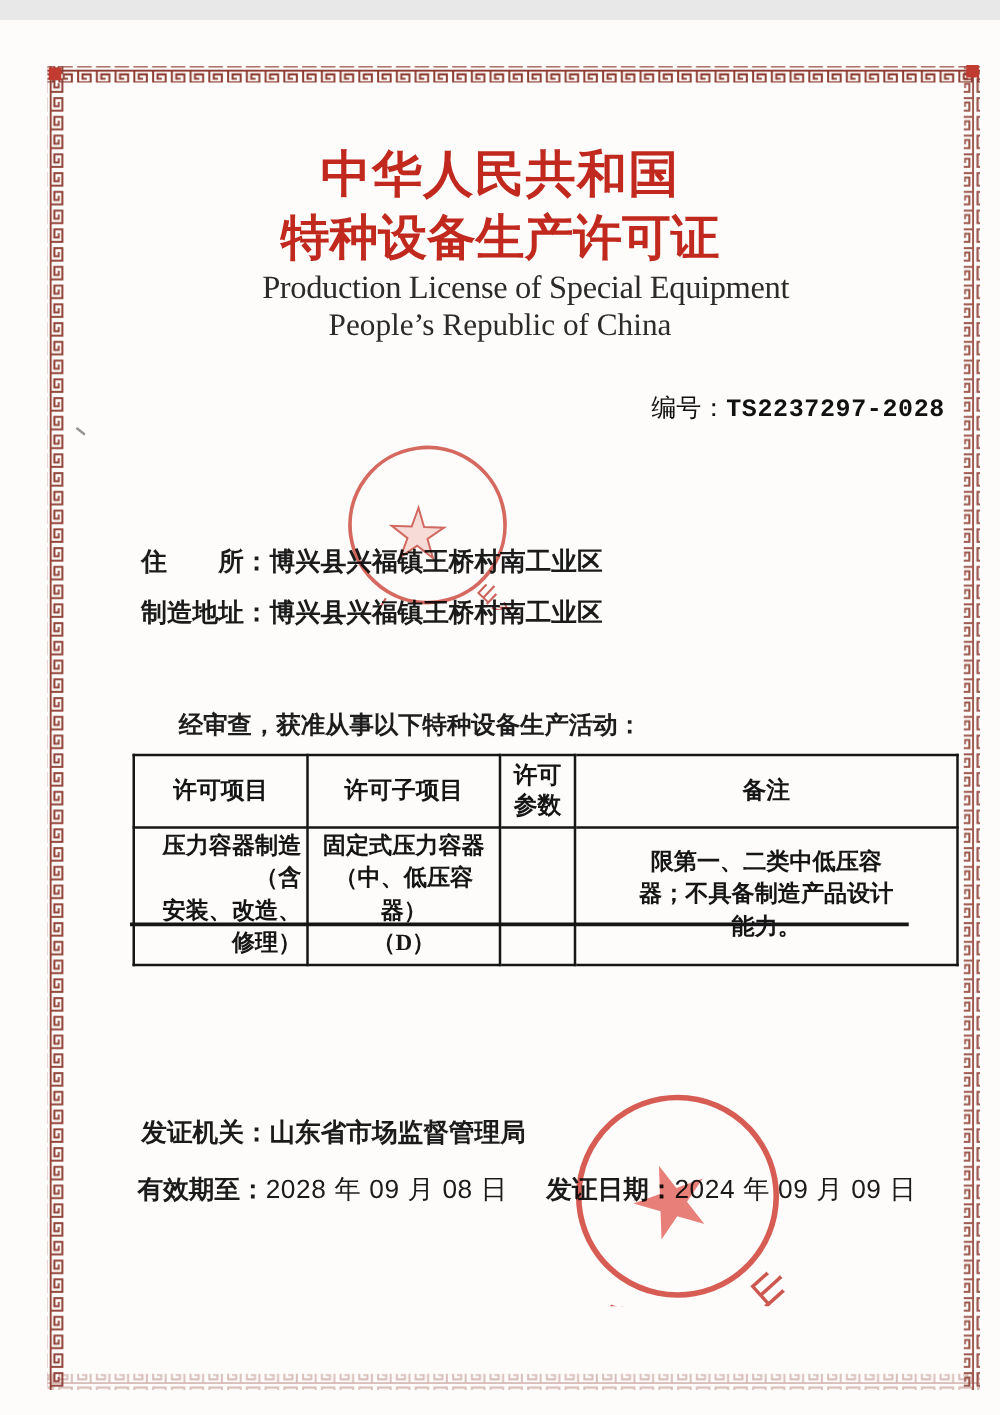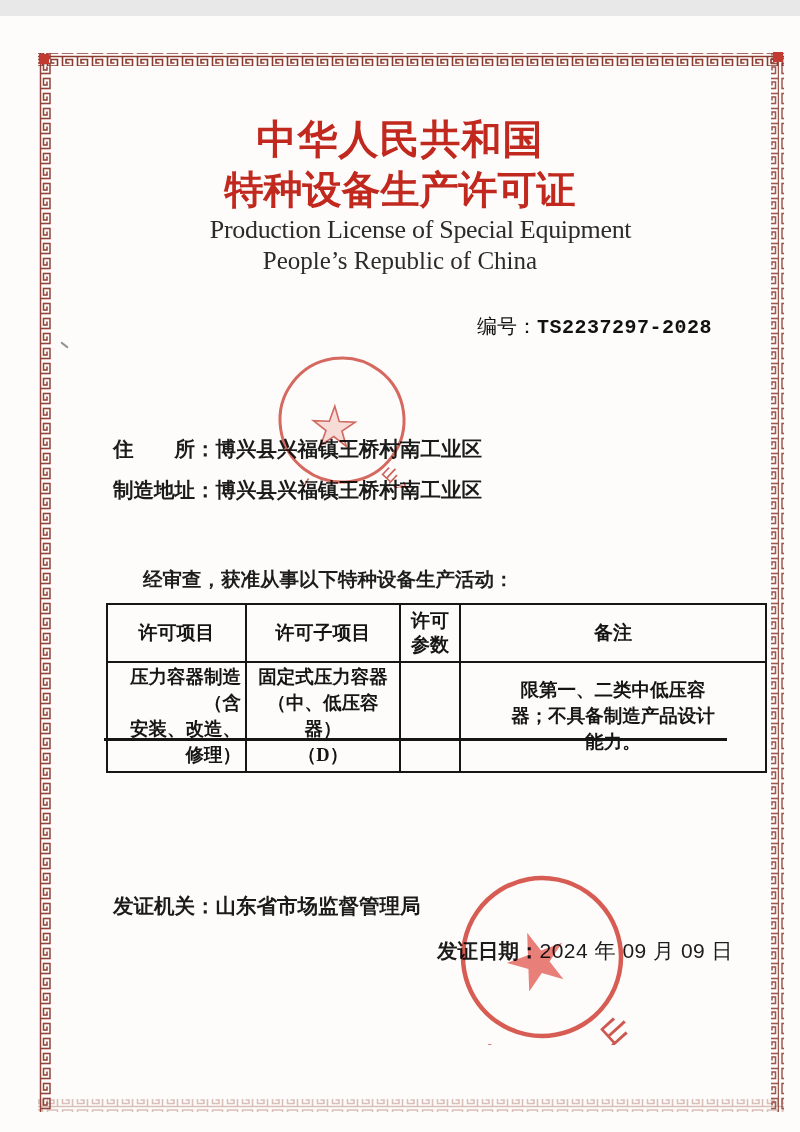--- a/index.html
+++ b/index.html
@@ -9,21 +9,21 @@
     font-family:"Liberation Serif","DejaVu Serif",serif;
     color:#1d1d1d;
   }
   .abs{position:absolute;}
   
   .title-zh1{top:96px;left:0;right:0;text-align:center;font-size:40px;font-weight:700;color:#c1281e;letter-spacing:1px;}
   .title-zh2{top:147px;left:0;right:0;text-align:center;font-size:39px;font-weight:700;color:#c1281e;letter-spacing:0px;}
   .title-en1{top:199px;left:0;right:0;text-align:center;font-size:26px;color:#2b2b2b;letter-spacing:-0.3px;padding-left:41px;}
   .title-en2{top:231px;left:0;right:0;text-align:center;font-size:25px;color:#2b2b2b;}
   
-  .license-no{top:297px;left:0;width:712px;text-align:right;font-size:20px;color:#111;}
+  .license-no{top:297px;left:0;width:712px;text-align:right;font-size:20px;color:#111;padding-left:44px;}
   .license-no .num{font-family:"Liberation Mono","DejaVu Sans Mono",monospace;font-size:20px;font-weight:700;letter-spacing:0.5px;}
   
   .field{left:113px;font-size:20.5px;font-weight:600;color:#1b1b1b;white-space:nowrap;z-index:1;}
   .f1{top:359px;} .f2{top:419px;text-align:center;} .f3{top:460px;}
   .field .lbl{display:inline-block;}
   
   .intro{top:550px;left:143px;font-size:19.5px;font-weight:600;}
   table.permit{
     position:absolute;left:106px;top:587px;width:619px;
     border-collapse:collapse;table-layout:fixed;
@@ -119,20 +119,23 @@
 器；不具备制造产品设计
 能力。</td>
     </tr>
   </tbody>
     </table>
   <div class="abs table-underline"></div>
 
   <div class="abs footer-line issuer">
     <span>发证机关：</span><span>山东省市场监督管理局</span>
   </div>
+  <div class="abs footer-line valid">
+    <span>有效期至：</span><span class="val-sans">2028 年 09 月 08 日</span>
+  </div>
   <div class="abs footer-line issued">
     <span>发证日期：</span><span class="val-sans">2024 年 09 月 09 日</span>
   </div>
 
   <svg class="seal seal-company" width="136" height="136" viewBox="0 0 136 136">
     <defs>
       <path id="arcCompany" d="M 68 115 A 47 47 0 1 1 67.9 115.001" fill="none"></path>
     </defs>
     <g transform="rotate(-8 68 68)" opacity="0.82">
       <circle cx="68" cy="68" r="62" fill="none" stroke="#cf4a40" stroke-width="3"></circle>

